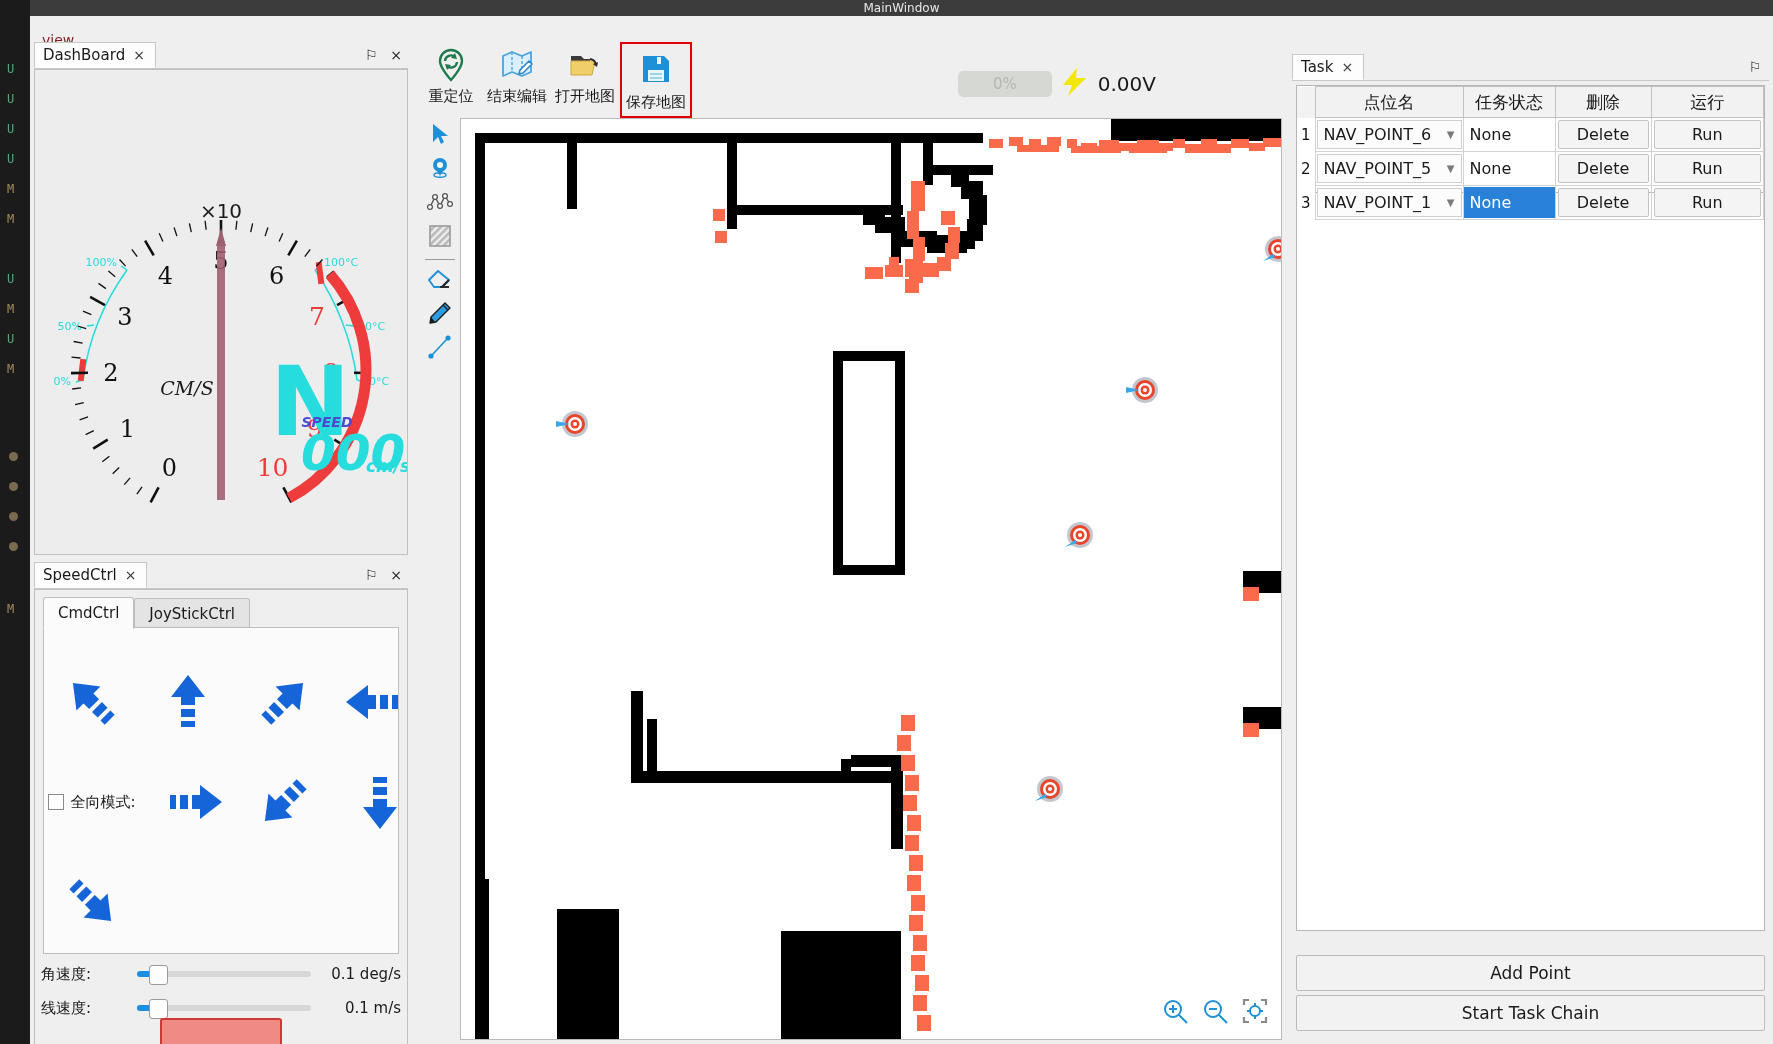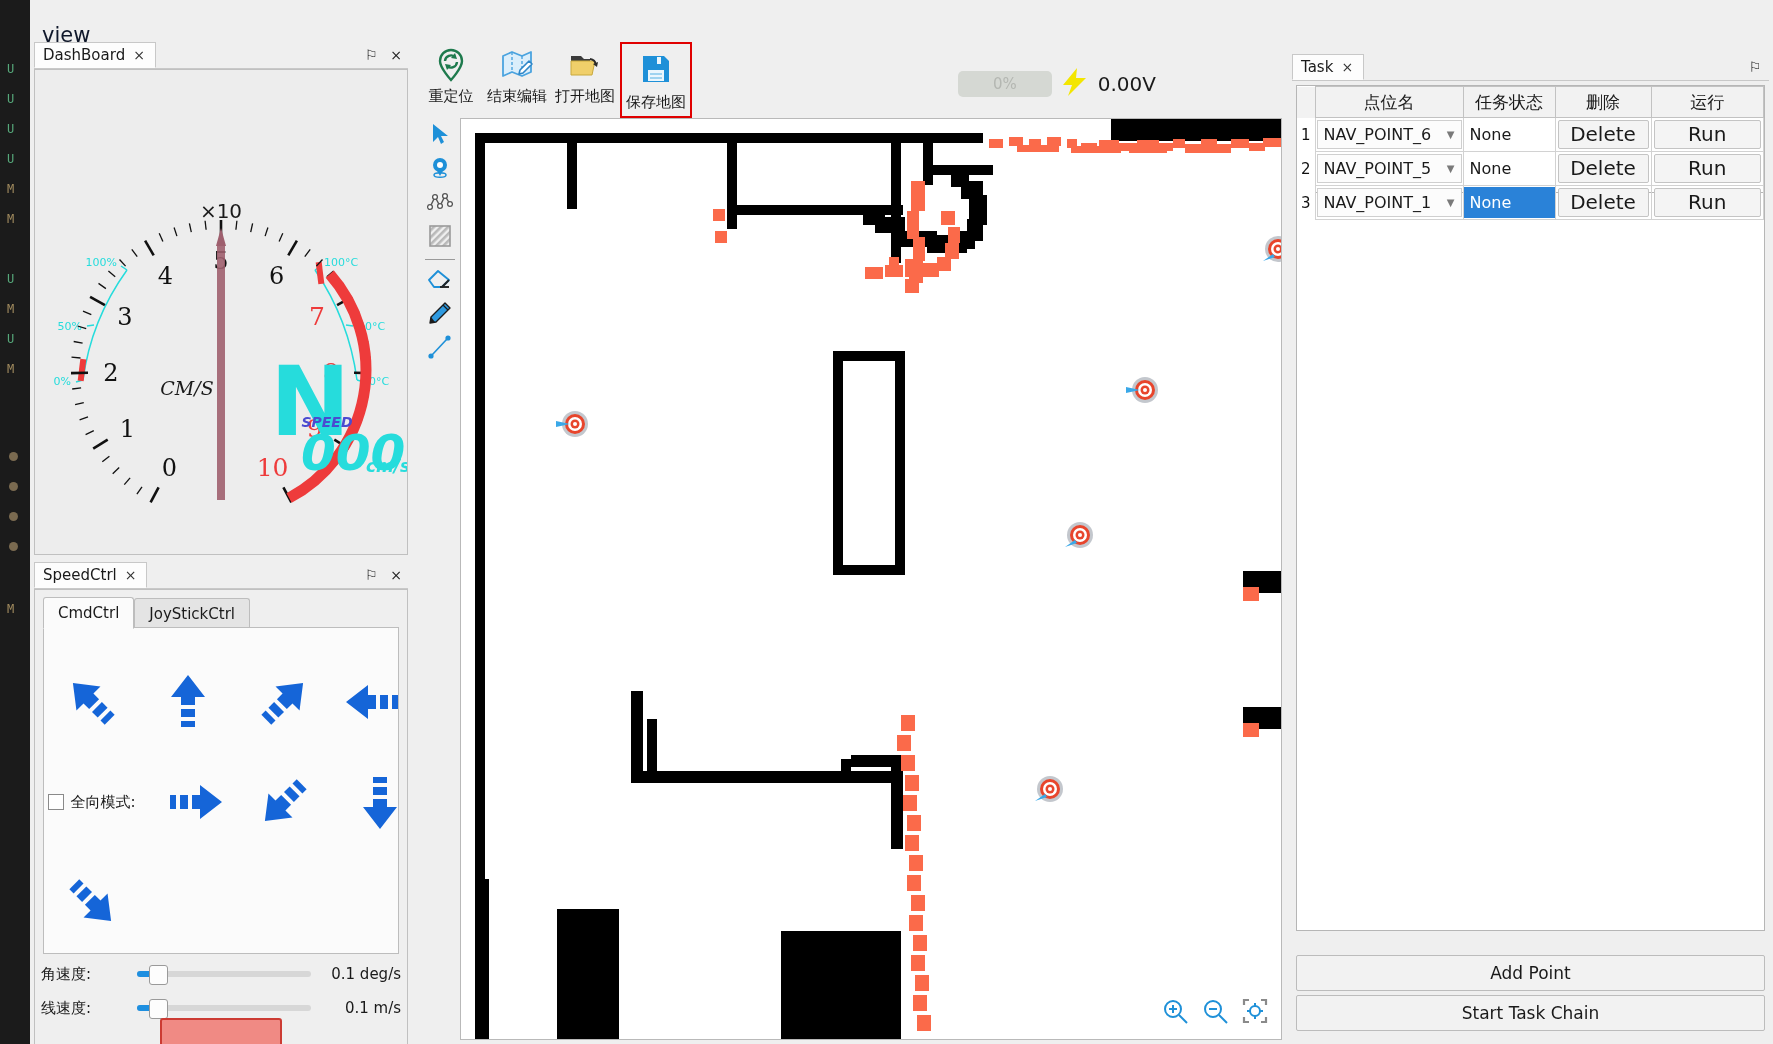--- a/index.html
+++ b/index.html
@@ -17,21 +17,21 @@
   .bg-editor .m{color:#a08a5e;}
   .bg-editor .dot{position:absolute;left:9px;width:9px;height:9px;border-radius:50%;background:#7a6a50;}
   .bg-strip{position:absolute;left:32px;top:0;width:6px;height:1044px;background:#2b2b2b;}
 
   
   .win{position:absolute;left:30px;top:0;width:1743px;height:1044px;background:#efefef;}
   .titlebar{position:absolute;left:0;top:0;width:1743px;height:16px;background:#3c3c3c;}
   .titlebar .t{color:#e8e8e8;font-size:12px;text-align:center;line-height:16px;}
 
   .menubar{position:absolute;left:0;top:16px;width:1743px;height:26px;background:#efefef;}
-  .menubar .mi{display:inline-block;padding:7px 10px 3px 12px;font-size:21px;color:#0f172a;}
+  .menubar .mi{display:inline-block;padding:16px 10px 3px 12px;font-size:14px;color:#7f1d1d;}
 
   
   .leftcol{position:absolute;left:0;top:42px;width:382px;height:1002px;background:#efefef;}
 
   .dock{position:absolute;left:4px;background:#ef4444;}
   .dockhdr{position:relative;height:26px;background:#efefef;border-bottom:1px solid #c8c8c8;}
   .dockhdr .tab{position:absolute;left:0;top:0;height:26px;padding:0 10px 0 8px;
       background:#fdfdfd;border:1px solid #c8c8c8;border-bottom:1px solid #fdfdfd;
       line-height:25px;font-size:15px;display:flex;align-items:center;gap:8px;box-sizing:border-box;}
   .dockhdr .tabx{font-size:14px;color:#333;}
@@ -99,21 +99,21 @@
   table.tt{border-collapse:collapse;width:100%;font-size:16px;table-layout:fixed;}
   table.tt th{background:#f2f2f2;border:1px solid #c2c2c2;height:28px;font-weight:normal;font-size:17px;}
   table.tt td{border:1px solid #d2d2d2;height:31px;padding:0;}
   .rowno{width:16px;text-align:center;font-size:15px;background:#fff;border:none !important;color:#111;}
   .combo{display:flex;align-items:center;justify-content:space-between;padding:0 6px;height:29px;
      background:#fcfcfc;border:1px solid #cfcfcf;margin:1px;font-size:16px;box-sizing:border-box;}
   .combo .cv{white-space:nowrap;}
   .combo .carr{color:#7a7a7a;font-size:10px;}
   .statecell{padding:0 6px;font-size:16px;line-height:31px;}
   .statecell.sel{background:#2a82d8;color:#fff;}
-  .cellbtn{margin:2px;height:27px;line-height:27px;text-align:center;background:#f4f4f4;border:1px solid #c4c4c4;font-size:20px;border-radius:2px;}
+  .cellbtn{margin:2px;height:27px;line-height:27px;text-align:center;background:#f4f4f4;border:1px solid #c4c4c4;font-size:16px;border-radius:2px;}
   .bigbtn{position:absolute;left:4px;right:4px;height:34px;line-height:34px;text-align:center;
      background:#f2f2f2;border:1px solid #bcbcbc;font-size:17px;border-radius:2px;}
   .pin-right{position:absolute;right:8px;top:5px;font-size:14px;}
 </style>
 </head>
 <body>
 
 <div class="app">
 
   <div class="bg-editor">
@@ -130,20 +130,23 @@
     <div class="dot" style="top:452px"></div>
     <div class="dot" style="top:482px"></div>
     <div class="dot" style="top:512px"></div>
     <div class="dot" style="top:542px"></div>
     <div class="gut m" style="top:602px">M</div>
   </div>
   <div class="bg-strip"></div>
 
   <div class="win">
 
+    <div class="titlebar">
+      <div class="t">MainWindow</div>
+    </div>
 
     <div class="menubar">
       <span class="mi">view</span>
     </div>
 
     <div class="leftcol">
 
       <div class="dock" id="dashdock">
         <div class="dockhdr">
           <div class="tab">

